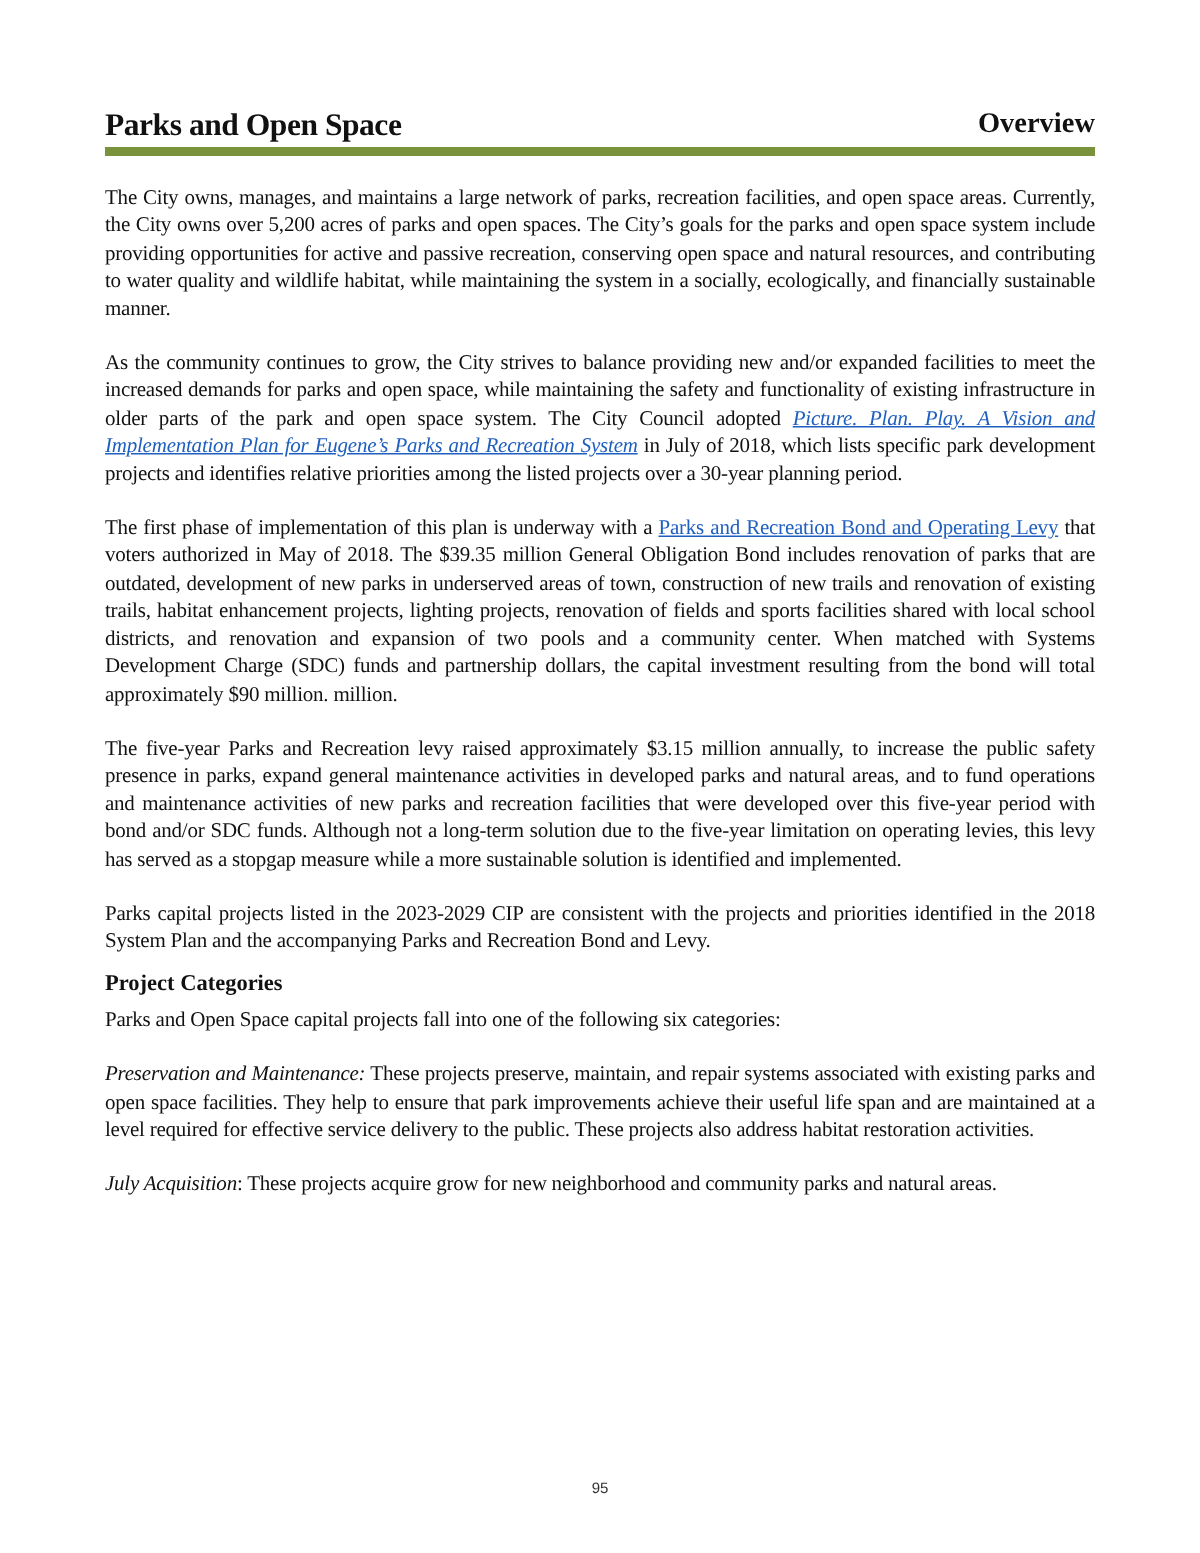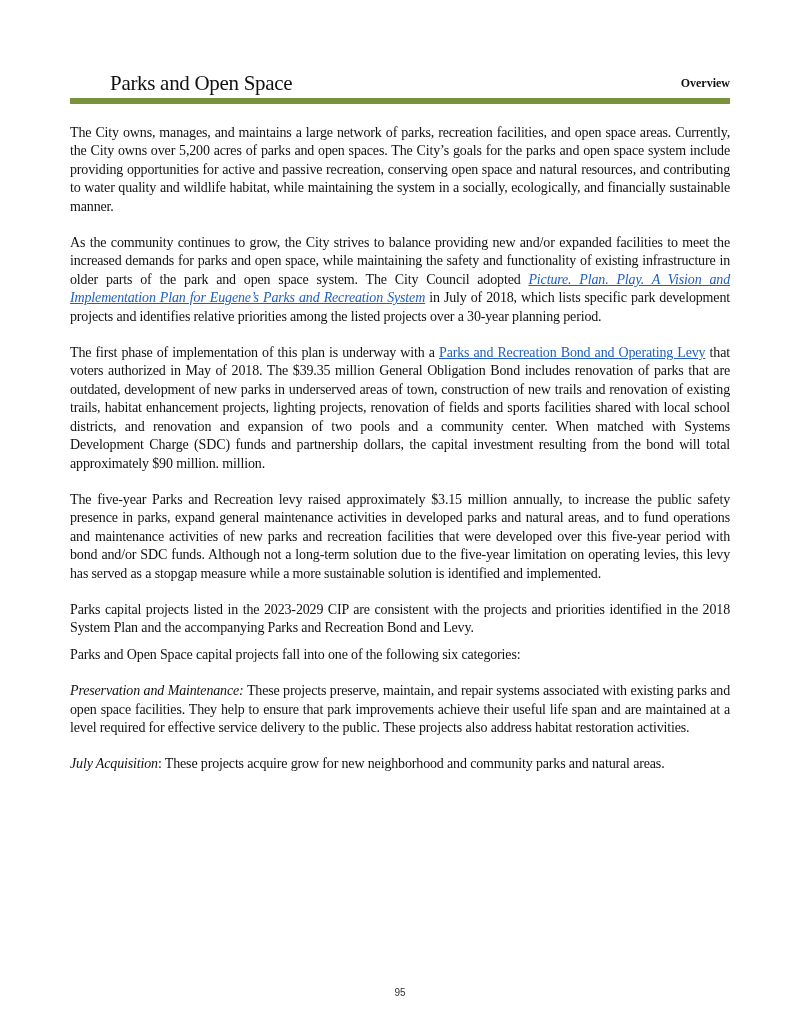--- a/index.html
+++ b/index.html
@@ -6,22 +6,22 @@
     body { width: 800px; height: 1035px; position: relative; overflow: hidden; }
     .page {
       position: absolute; left: 70px; top: 0; width: 660px;
       font-family: "Liberation Serif", "DejaVu Serif", serif;
       color: #111111;
     }
     .header {
       position: absolute; left: 0; top: 70px; width: 660px; height: 26px;
       display: flex; justify-content: space-between; align-items: flex-end;
     }
-    .header .title { font-size: 21px; font-weight: normal; letter-spacing: -0.3px; line-height: 26px; margin-left: 40px; }
-    .header .section { font-size: 12px; font-weight: bold; line-height: 26px; }
+    .header .title { font-size: 21px; font-weight: bold; letter-spacing: -0.3px; line-height: 26px; }
+    .header .section { font-size: 19px; font-weight: bold; line-height: 26px; }
     .rule {
       position: absolute; left: 0; top: 98px; width: 660px; height: 6px;
       background: #7a923b;
     }
     .body { position: absolute; left: 0; top: 124px; width: 660px; }
     p {
       margin: 0 0 18px 0;
       font-size: 14px; line-height: 18.4px;
       text-align: justify; letter-spacing: -0.15px;
     }
@@ -49,20 +49,21 @@
     <p>The City owns, manages, and maintains a large network of parks, recreation facilities, and open space areas. Currently, the City owns over 5,200 acres of parks and open spaces. The City’s goals for the parks and open space system include providing opportunities for active and passive recreation, conserving open space and natural resources, and contributing to water quality and wildlife habitat, while maintaining the system in a socially, ecologically, and financially sustainable manner.</p>
 
     <p><span>As the community continues to grow, the City strives to balance providing new and/or expanded facilities to meet the increased demands for parks and open space, while maintaining the safety and functionality of existing infrastructure in older parts of the park and open space system. The City Council adopted </span><a href="#"><em>Picture. Plan. Play. A Vision and Implementation Plan for Eugene’s Parks and Recreation System</em></a><span> in July of 2018, which lists specific park development projects and identifies relative priorities among the listed projects over a 30-year planning period.</span></p>
 
     <p><span>The first phase of implementation of this plan is underway with a </span><a href="#">Parks and Recreation Bond and Operating Levy</a><span> that voters authorized in May of 2018. The $39.35 million General Obligation Bond includes renovation of parks that are outdated, development of new parks in underserved areas of town, construction of new trails and renovation of existing trails, habitat enhancement projects, lighting projects, renovation of fields and sports facilities shared with local school districts, and renovation and expansion of two pools and a community center. When matched with Systems Development Charge (SDC) funds and partnership dollars, the capital investment resulting from the bond will total approximately $90 million. million.</span></p>
 
     <p>The five-year Parks and Recreation levy raised approximately $3.15 million annually, to increase the public safety presence in parks, expand general maintenance activities in developed parks and natural areas, and to fund operations and maintenance activities of new parks and recreation facilities that were developed over this five-year period with bond and/or SDC funds. Although not a long-term solution due to the five-year limitation on operating levies, this levy has served as a stopgap measure while a more sustainable solution is identified and implemented.</p>
 
     <p class="tight">Parks capital projects listed in the 2023-2029 CIP are consistent with the projects and priorities identified in the 2018 System Plan and the accompanying Parks and Recreation Bond and Levy.</p>
 
+    <h3>Project Categories</h3>
     <p>Parks and Open Space capital projects fall into one of the following six categories:</p>
 
     <p><em>Preservation and Maintenance:</em><span> These projects preserve, maintain, and repair systems associated with existing parks and open space facilities. They help to ensure that park improvements achieve their useful life span and are maintained at a level required for effective service delivery to the public. These projects also address habitat restoration activities.</span></p>
 
     <p><em>July Acquisition</em><span>: These projects acquire grow for new neighborhood and community parks and natural areas.</span></p>
   </div>
 </div>
 
 <div class="pagenum">95</div>
 

